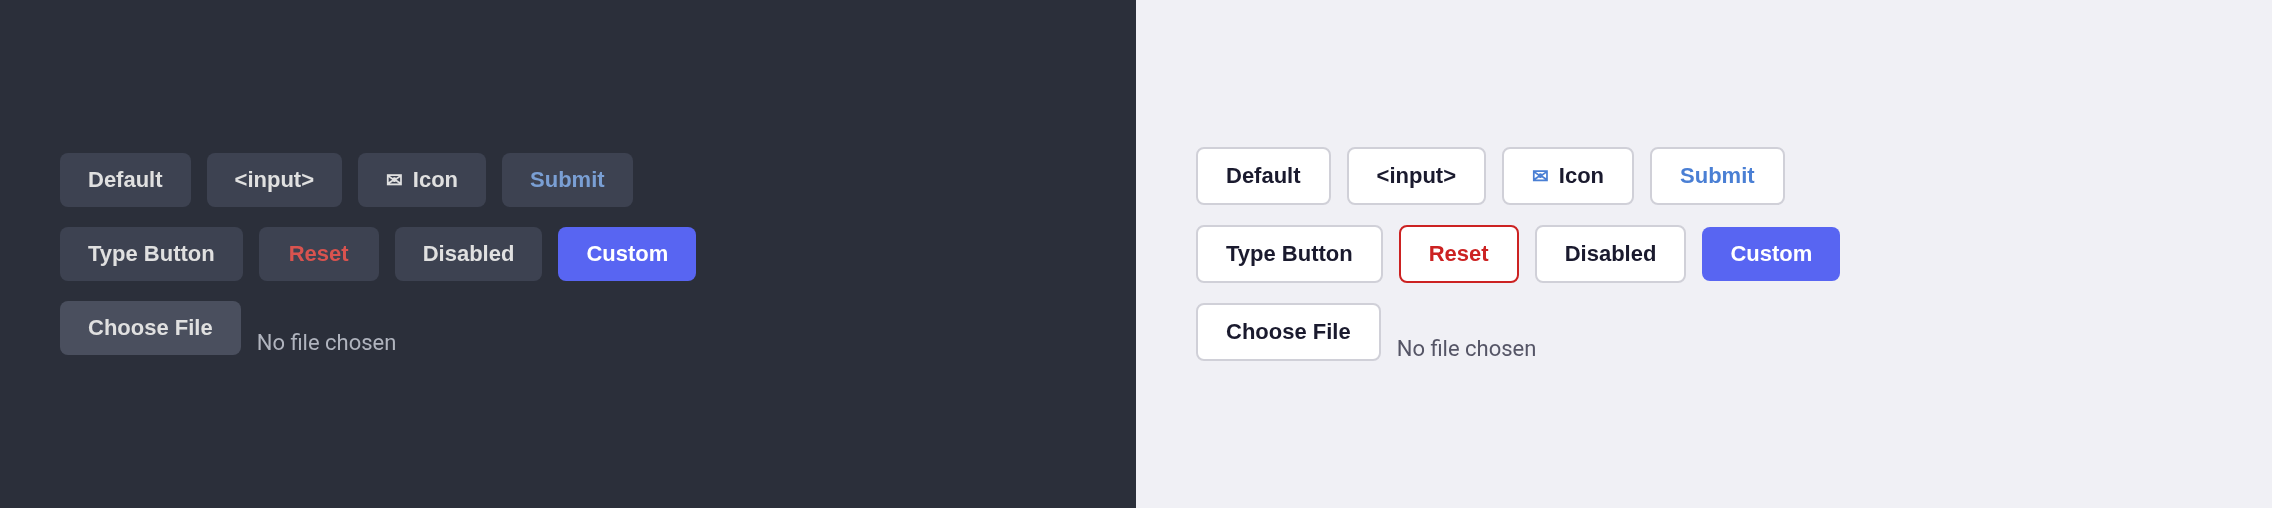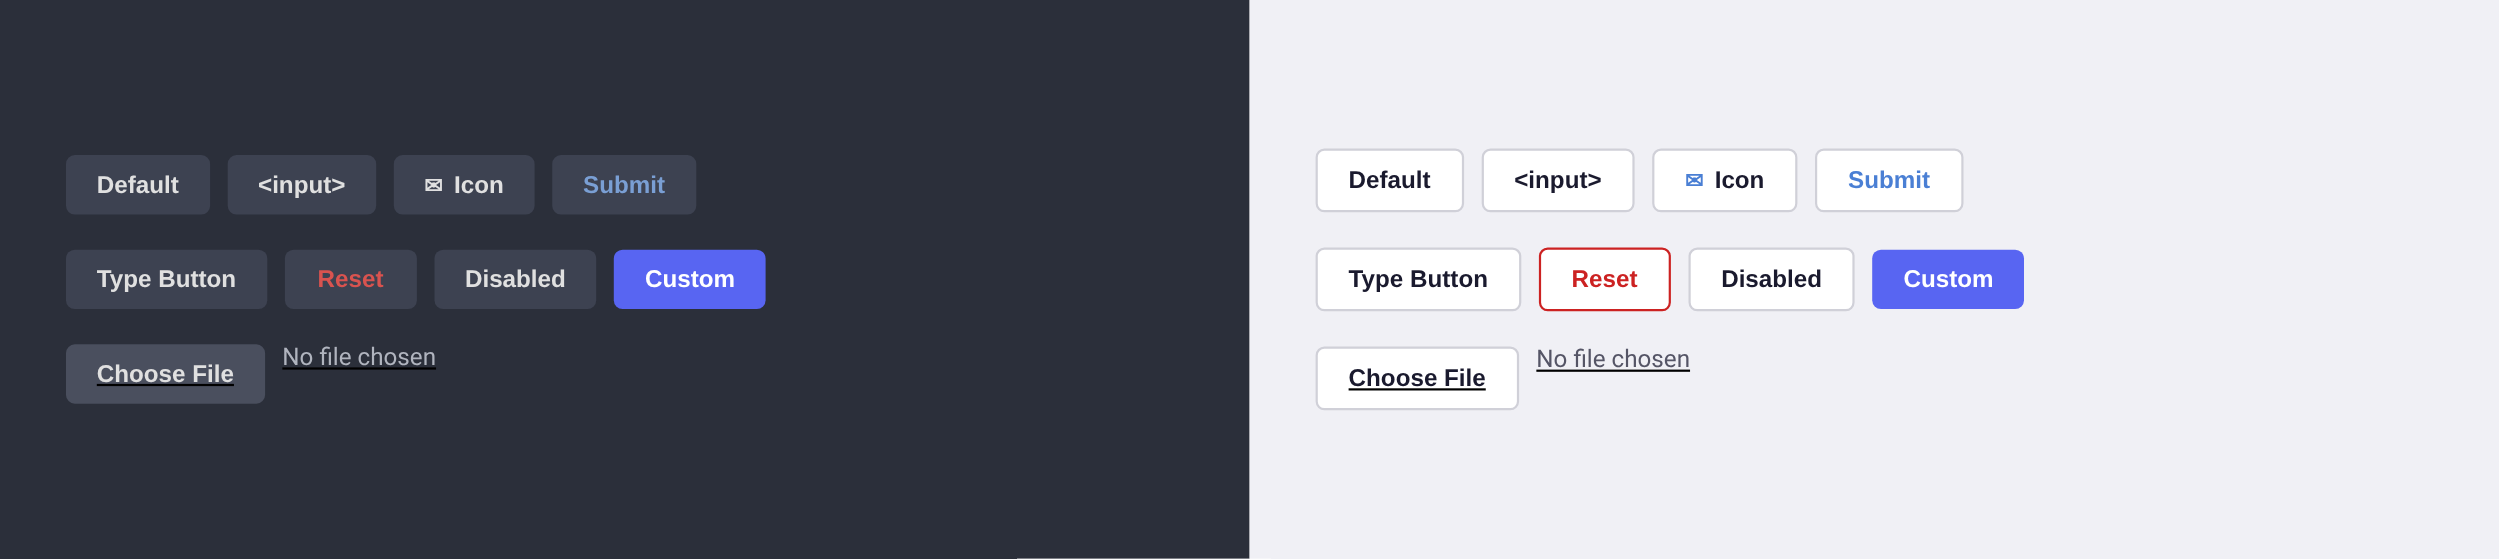--- a/index.html
+++ b/index.html
@@ -10,21 +10,21 @@
       height: 508px;
       font-family: -apple-system, BlinkMacSystemFont, 'Segoe UI', Roboto, sans-serif;
       overflow: hidden;
     }
 
     .panel {
       display: flex;
       flex-direction: column;
       justify-content: center;
       padding: 20px 60px;
-      gap: 32px;
+      gap: 20px;
     }
 
     .panel-dark {
       background-color: #2b2f3a;
       width: 1136px;
       flex-shrink: 0;
     }
 
     .panel-light {
       background-color: #f0f0f5;
@@ -151,23 +151,22 @@
 
     .btn-light-custom {
       background-color: #5865f2;
       color: #ffffff;
       border: none;
     }
 
     
     .file-row {
       display: flex;
-      align-items: flex-start;
+      align-items: flex-end;
       gap: 16px;
-      text-decoration: underline;
     }
 
     .btn-dark-file {
       background-color: #4a4f5e;
       color: #e0e0e0;
       padding: 14px 28px;
       border-radius: 8px;
       font-size: 22px;
       font-weight: 700;
       cursor: pointer;

